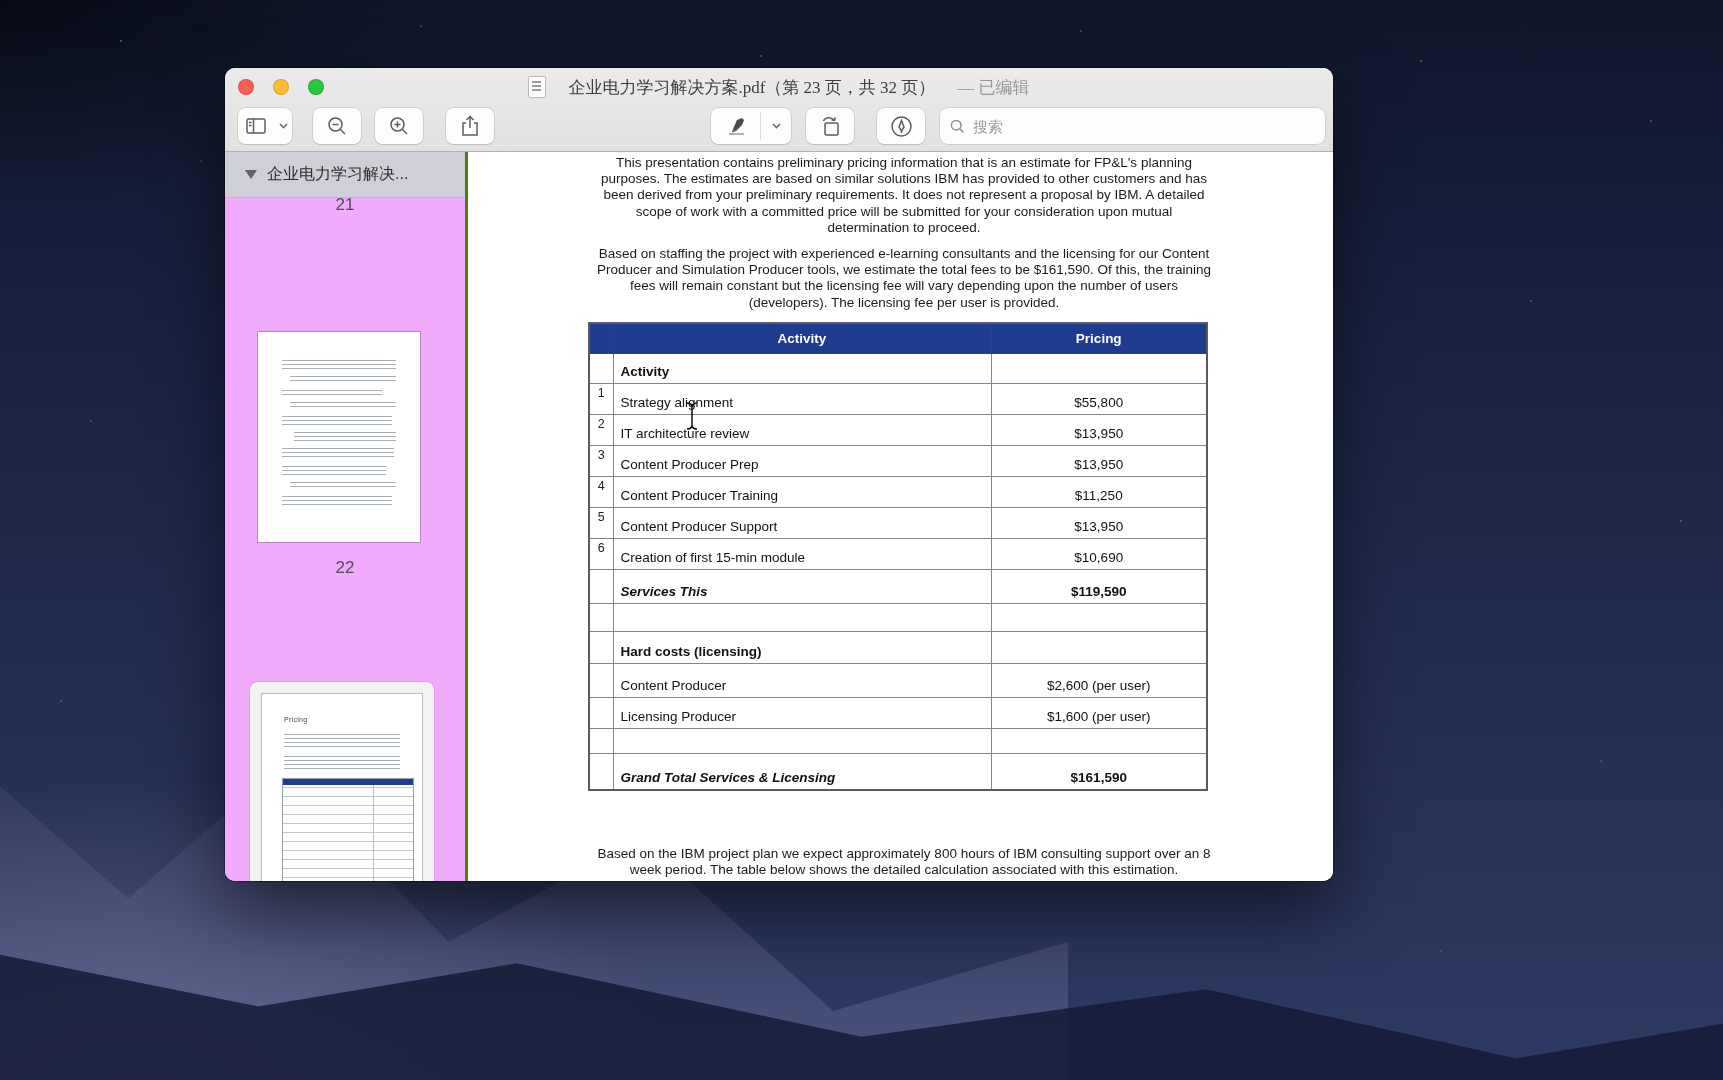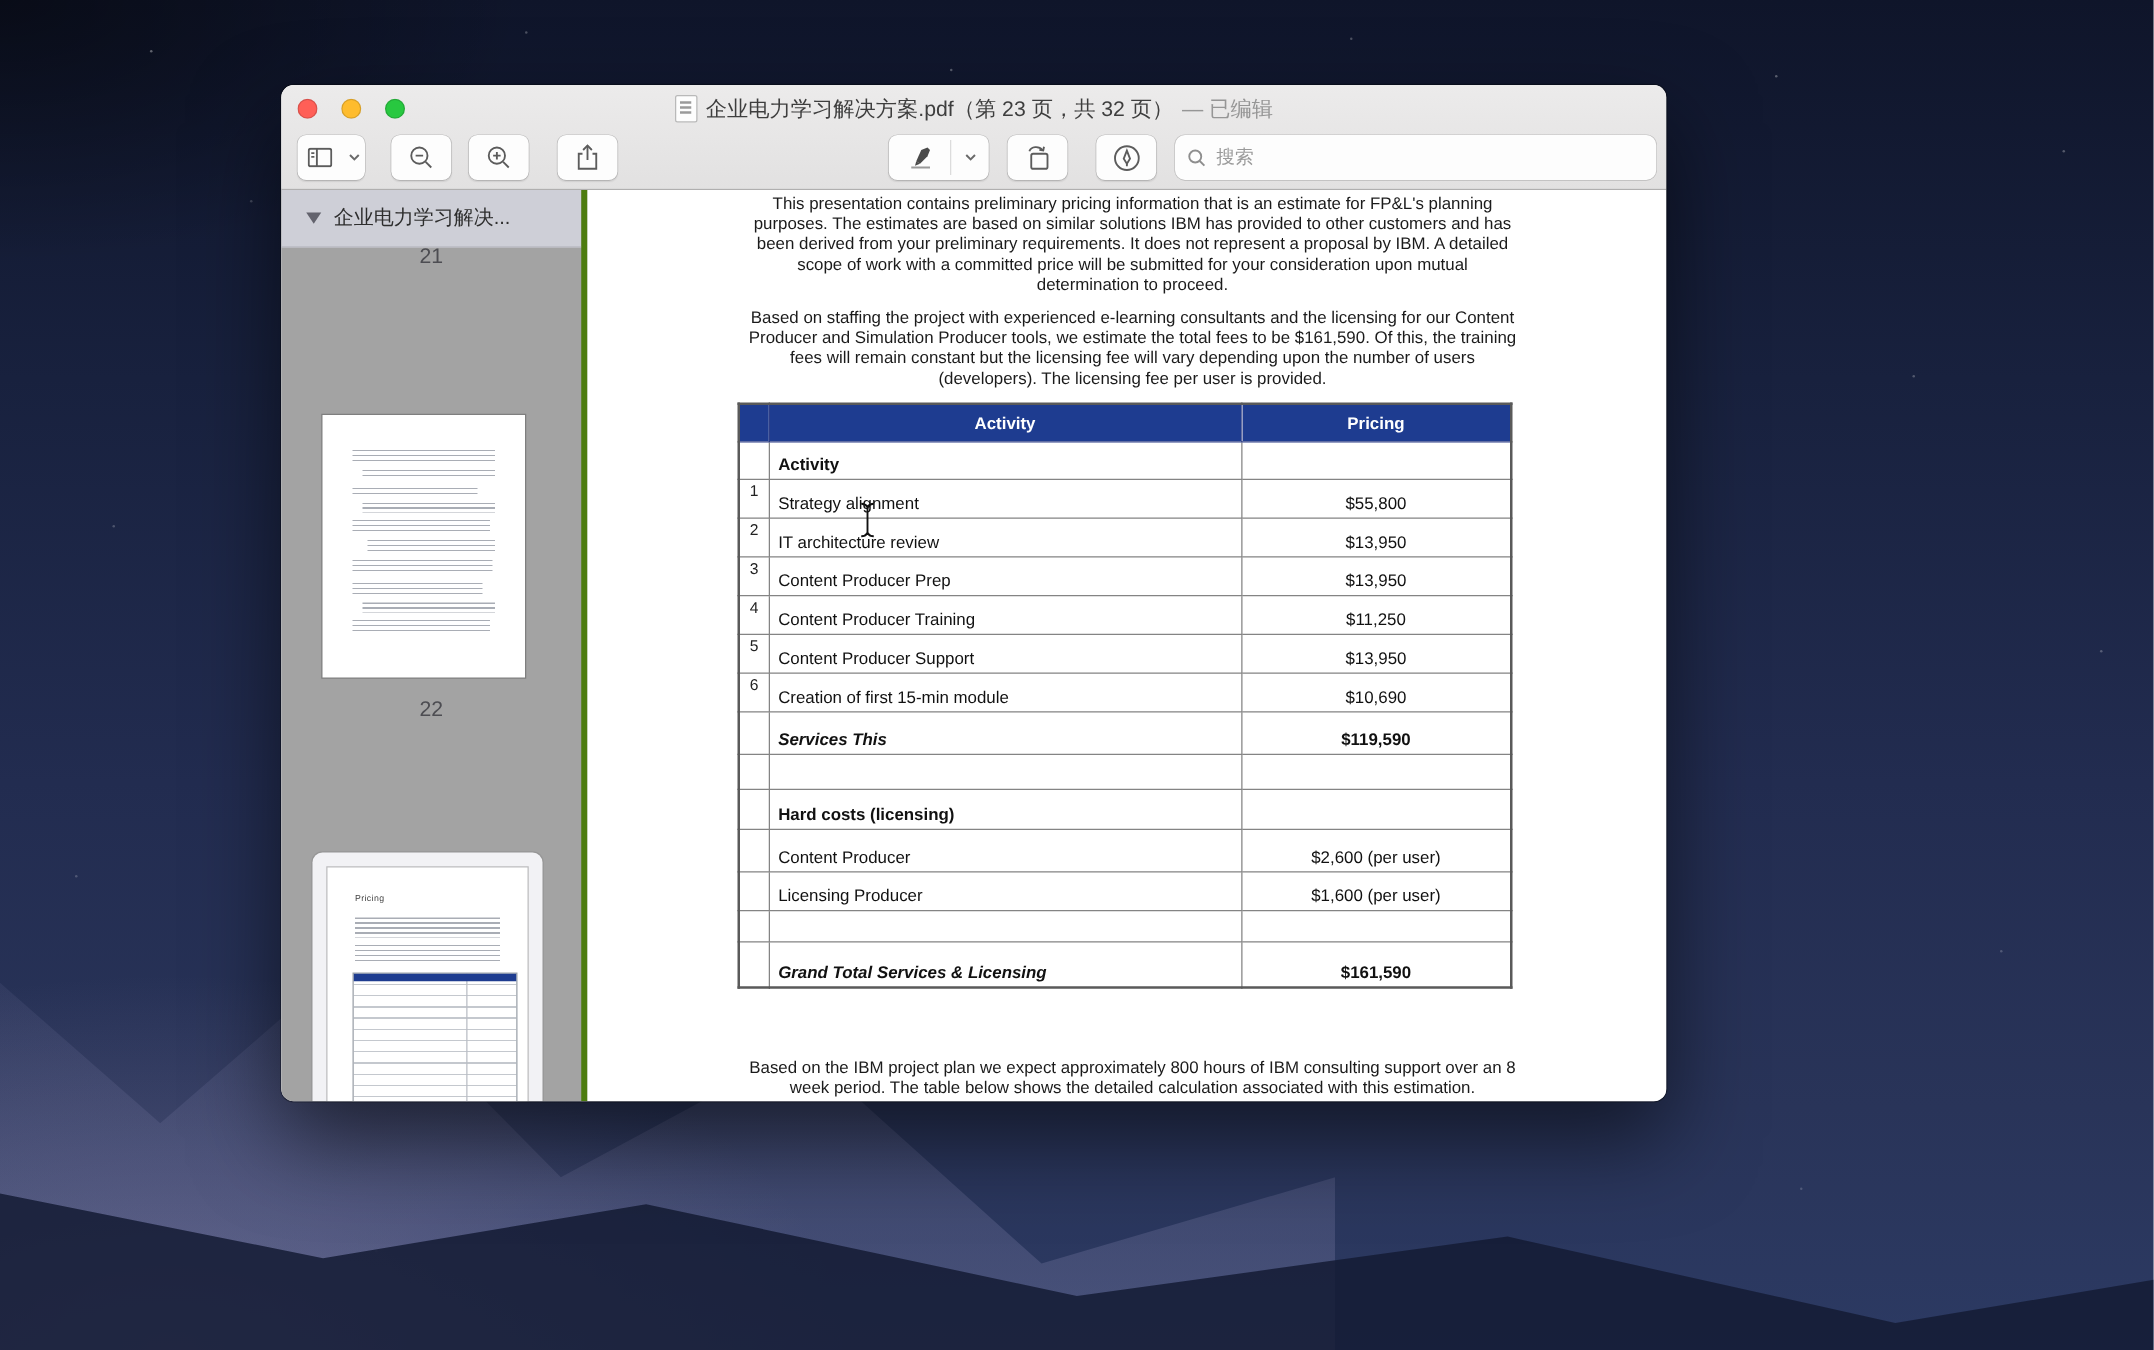--- a/index.html
+++ b/index.html
@@ -32,47 +32,47 @@
   .window{position:absolute;left:225px;top:68px;width:1108px;height:813px;
     border-radius:10px;overflow:hidden;background:#fff;
     box-shadow:0 30px 70px rgba(0,0,0,.55),0 0 0 1px rgba(0,0,0,.3);}
   .chrome{position:absolute;top:0;left:0;right:0;height:83px;
     background:linear-gradient(#ecebeb,#e2e1e1);border-bottom:1px solid #b0afaf;}
 
   .titlebar{position:absolute;top:0;left:0;right:0;height:38px;display:flex;
     align-items:center;justify-content:center;}
   .traffic{position:absolute;left:13px;top:11px;display:flex;gap:19px;}
   .tl{width:14px;height:14px;border-radius:50%;border:0.5px solid rgba(0,0,0,.15);}
-  .title-row{display:flex;align-items:center;gap:7px;font-size:17px;color:#3e3e3e;}
+  .title-row{display:flex;align-items:center;gap:22px;font-size:17px;color:#3e3e3e;font-family:Liberation Serif, serif;}
   .title-edited{color:#969696;}
   .pdficon{width:16px;height:20px;background:#fdfdfd;border:1px solid #b9b9b9;border-radius:2px;
     position:relative;}
   .pdficon:before{content:"";position:absolute;left:3px;top:4px;width:9px;height:1.5px;
     background:#9a9a9a;box-shadow:0 4px #9a9a9a,0 8px #9a9a9a;}
 
   .toolbar{position:absolute;top:38px;left:0;right:0;height:45px;}
   .tbtn{position:absolute;top:2px;height:36px;background:#fdfdfd;border-radius:7px;
     box-shadow:0 0 0 .5px rgba(0,0,0,.18),0 1px 1px rgba(0,0,0,.08);
     display:flex;align-items:center;justify-content:center;}
   .tbtn svg{display:block;}
   .split{display:flex;align-items:stretch;}
   .split .half{display:flex;align-items:center;justify-content:center;}
   .split .sep{width:1px;background:#dcdcdc;margin:4px 0;}
   .searchbox{position:absolute;top:2px;left:715px;right:8px;height:36px;background:#fdfdfd;
     border-radius:8px;box-shadow:0 0 0 .5px rgba(0,0,0,.18);display:flex;align-items:center;
     padding:0 10px;gap:6px;}
   .searchbox input{border:none;outline:none;background:transparent;font-size:15px;flex:1;
-    color:#ef4444;font-family:Liberation Mono, monospace;}
+    color:#ef4444;font-family:Liberation Sans, sans-serif;}
   .searchbox input::placeholder{color:#9b9b9b;}
 
   
   .content{position:absolute;top:84px;left:0;right:0;bottom:0;display:flex;}
 
   
-  .sidebar{width:240px;background:#a3a3a3;border-right:5px solid #4d7c0f;position:relative;
+  .sidebar{width:240px;background:#f0abfc;border-right:3px solid #4d7c0f;position:relative;
     flex:none;overflow:hidden;}
   .sb-header{height:45px;background:#cecfd7;border-bottom:1px solid #b9bac2;display:flex;
     align-items:center;padding-left:20px;gap:10px;}
   .disclosure{width:0;height:0;border-left:6.5px solid transparent;border-right:6.5px solid transparent;
     border-top:9px solid #63636d;}
   .sb-title{font-size:16px;color:#2e2e2e;white-space:nowrap;overflow:hidden;}
   .pagelabel{position:absolute;width:100%;text-align:center;font-size:17px;color:#4d4d52;}
   .thumb{position:absolute;background:#fff;box-shadow:0 0 0 1px rgba(0,0,0,.22);}
   .tline{position:absolute;background-image:repeating-linear-gradient(#a9adb5 0 1px,transparent 1px 4px);}
   .sel-box{position:absolute;left:25px;top:530px;width:184px;height:210px;background:#f2f2f5;

